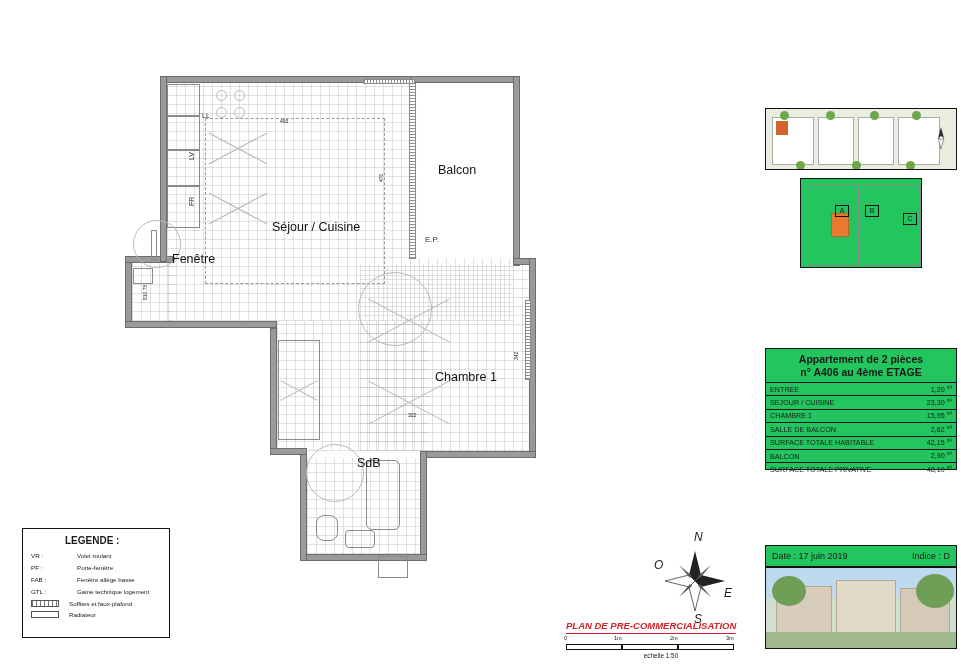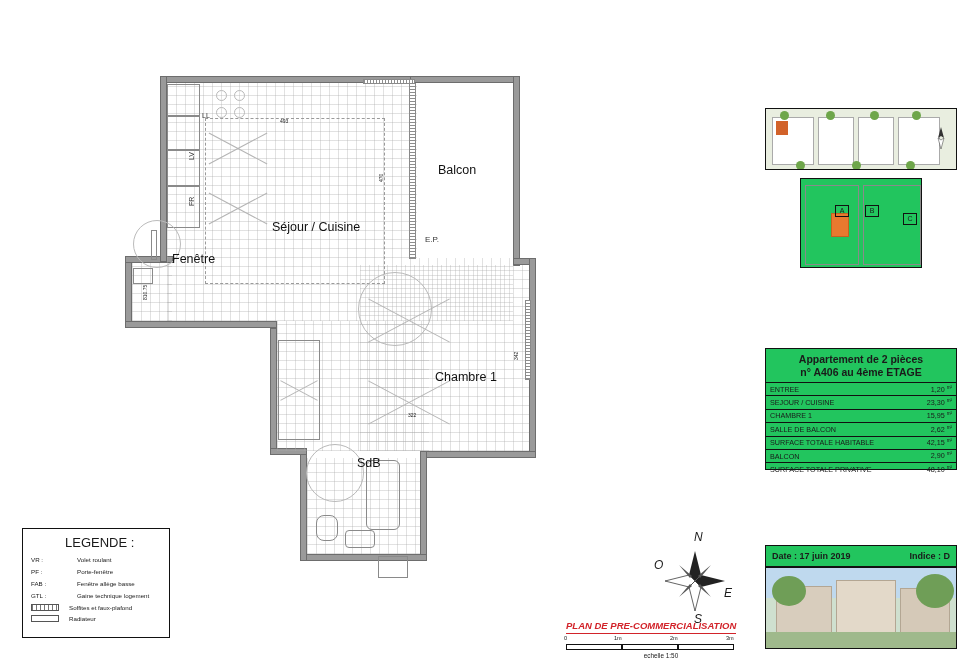--- a/index.html
+++ b/index.html
@@ -30,26 +30,26 @@
   .panel{position:absolute;border:1px solid #111;box-sizing:border-box;background:#22c55e;}
   .sitemap{left:765px;top:108px;width:192px;height:62px;overflow:hidden;background:#eef1e8;}
   .keyplan{left:800px;top:178px;width:122px;height:90px;}
   .surfbox{left:765px;top:348px;width:192px;height:122px;border:1px solid #111;}
   .surf-title{text-align:center;font-weight:bold;font-size:10.5px;line-height:13px;padding:4px 2px 3px;}
   table.surf{width:100%;border-collapse:collapse;font-size:7.2px;}
   table.surf td{border-top:1px solid #111;padding:1.5px 4px;}
   table.surf td.v{text-align:right;white-space:nowrap;}
   sup{font-size:4.6px;}
 
-  .datebox{left:765px;top:545px;width:192px;height:22px;border:1px solid #111;display:flex;align-items:center;justify-content:space-between;padding:4px 6px;font-size:9px;font-weight:bold;box-sizing:border-box;}
+  .datebox{left:765px;top:545px;width:192px;height:22px;border:1px solid #111;display:flex;align-items:center;justify-content:space-between;padding:4px 6px;font-size:9px;font-weight:normal;box-sizing:border-box;}
   .photo{left:765px;top:567px;width:192px;height:82px;border:1px solid #111;overflow:hidden;}
 
   
   .legend{position:absolute;left:22px;top:528px;width:148px;height:110px;border:1px solid #111;box-sizing:border-box;}
-  .legend-title{font-size:13px;font-weight:normal;padding:6px 0 4px 42px;}
+  .legend-title{font-size:10px;font-weight:bold;padding:6px 0 4px 42px;}
   .legend-row{display:flex;align-items:center;font-size:6.2px;padding:2.4px 0 2.4px 8px;}
   .legend-key{width:46px;flex:none;}
   .legend-swatch{width:28px;height:7px;border:1px solid #555;margin-right:10px;box-sizing:border-box;}
   .legend-swatch.hatch{background:repeating-linear-gradient(90deg,#777 0 1px,#fff 1px 4px);}
 
   
   .compass{position:absolute;left:650px;top:536px;width:90px;height:90px;}
   .compass .c{position:absolute;font-size:12px;font-style:italic;}
 
   

